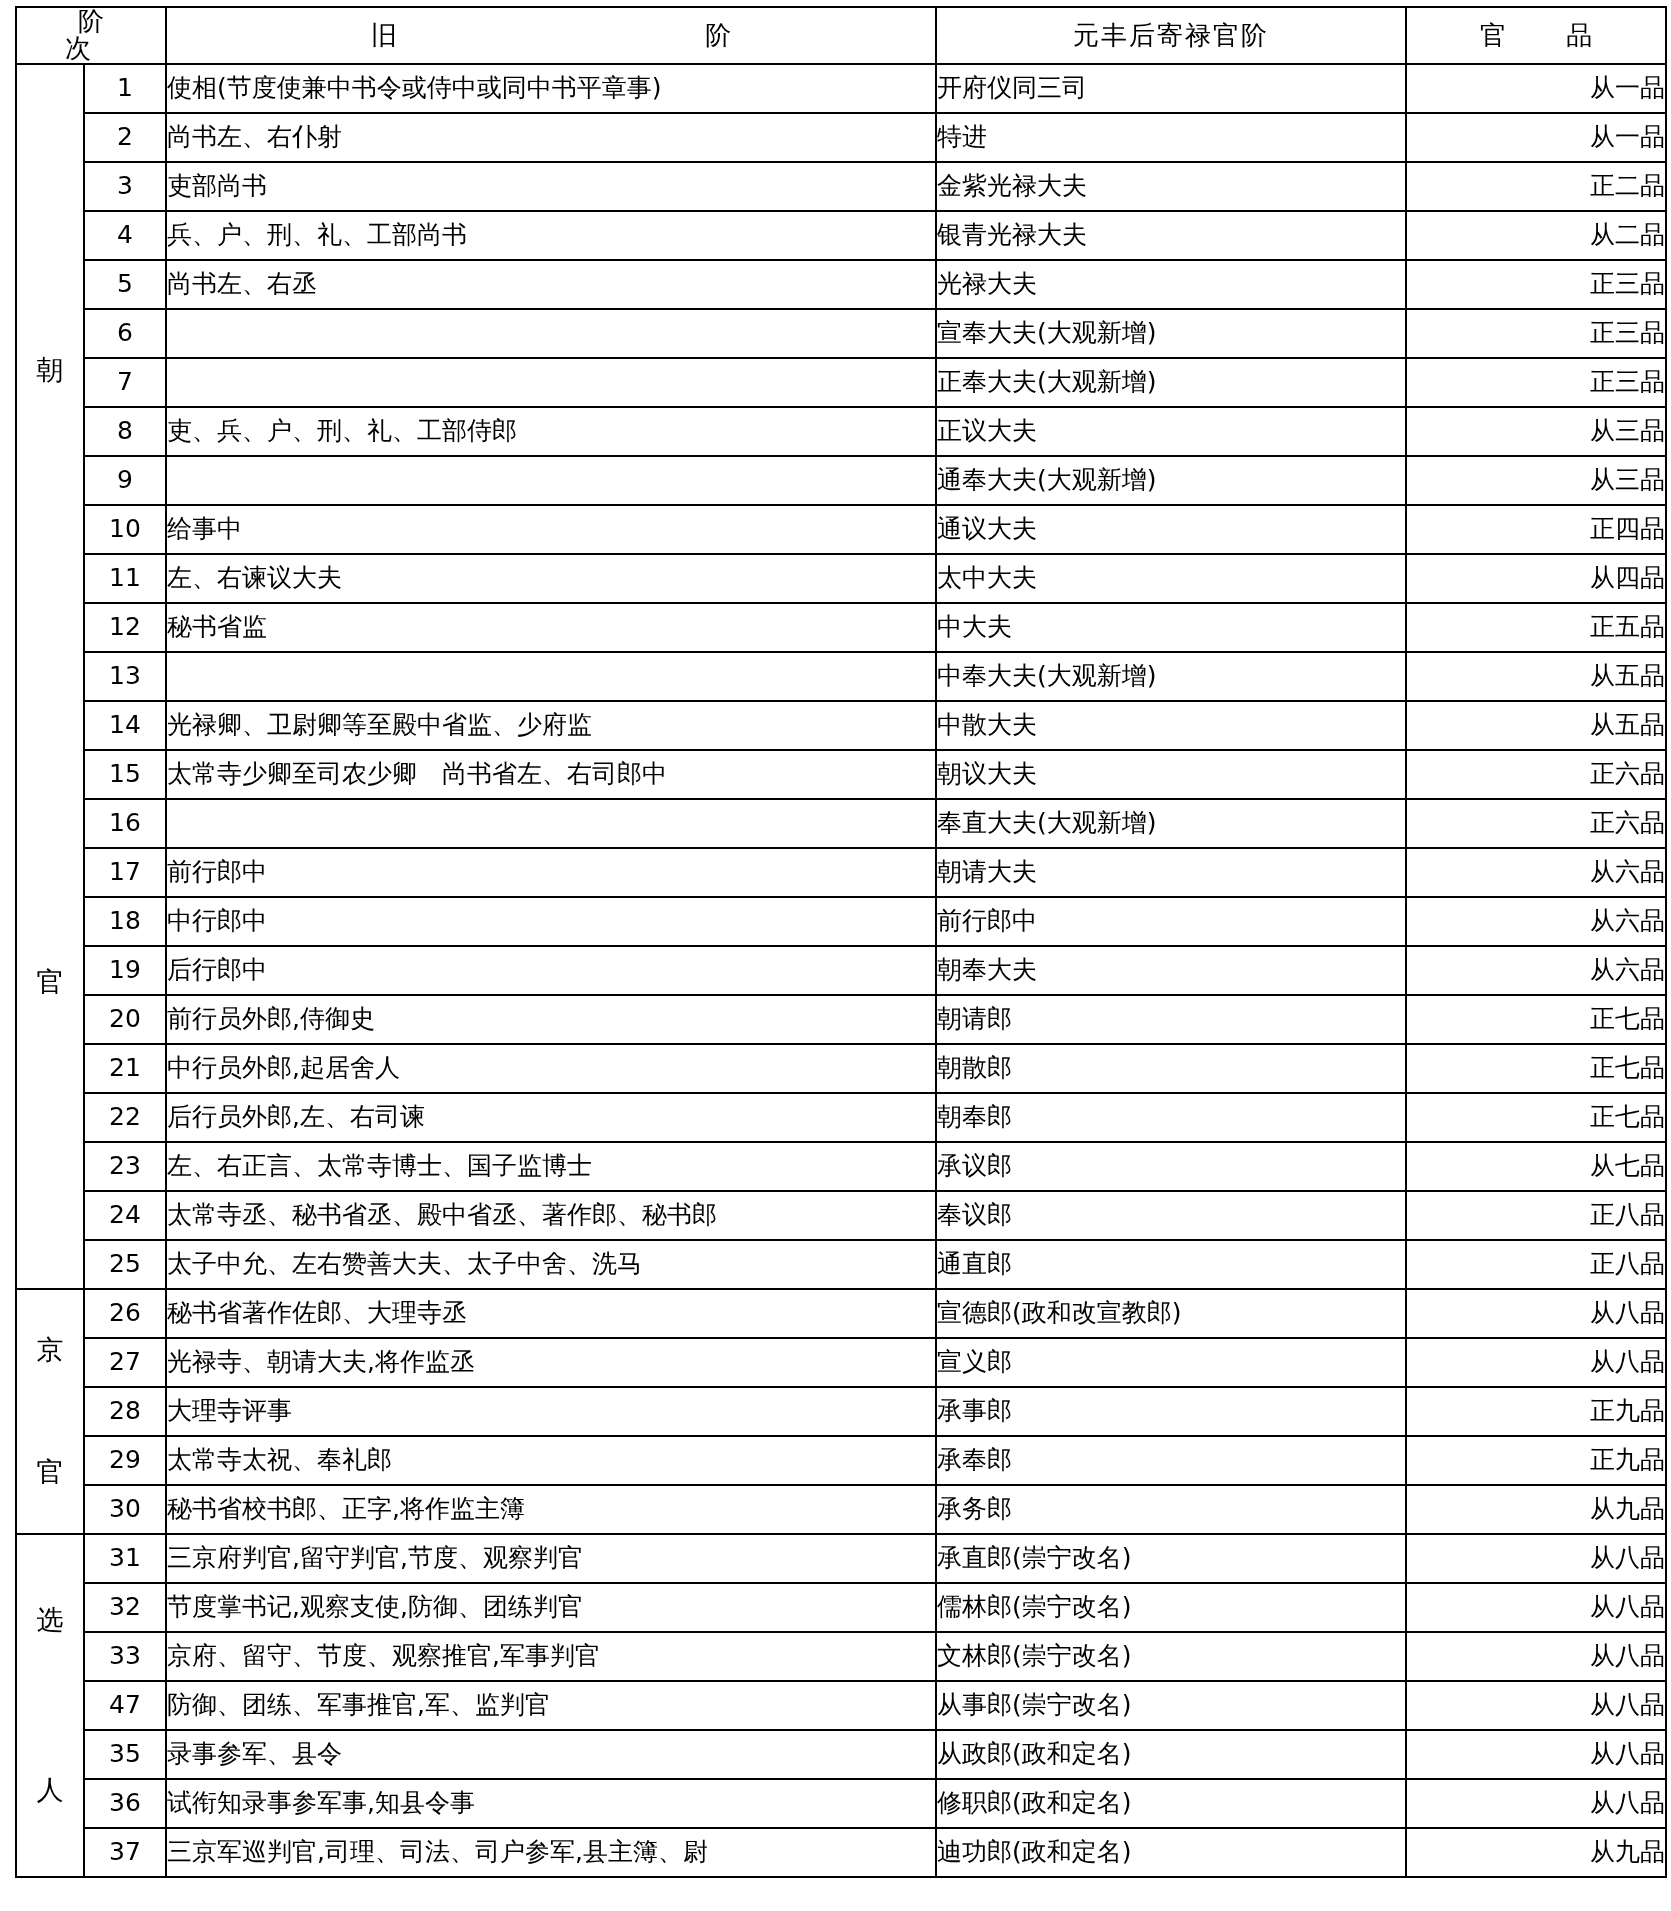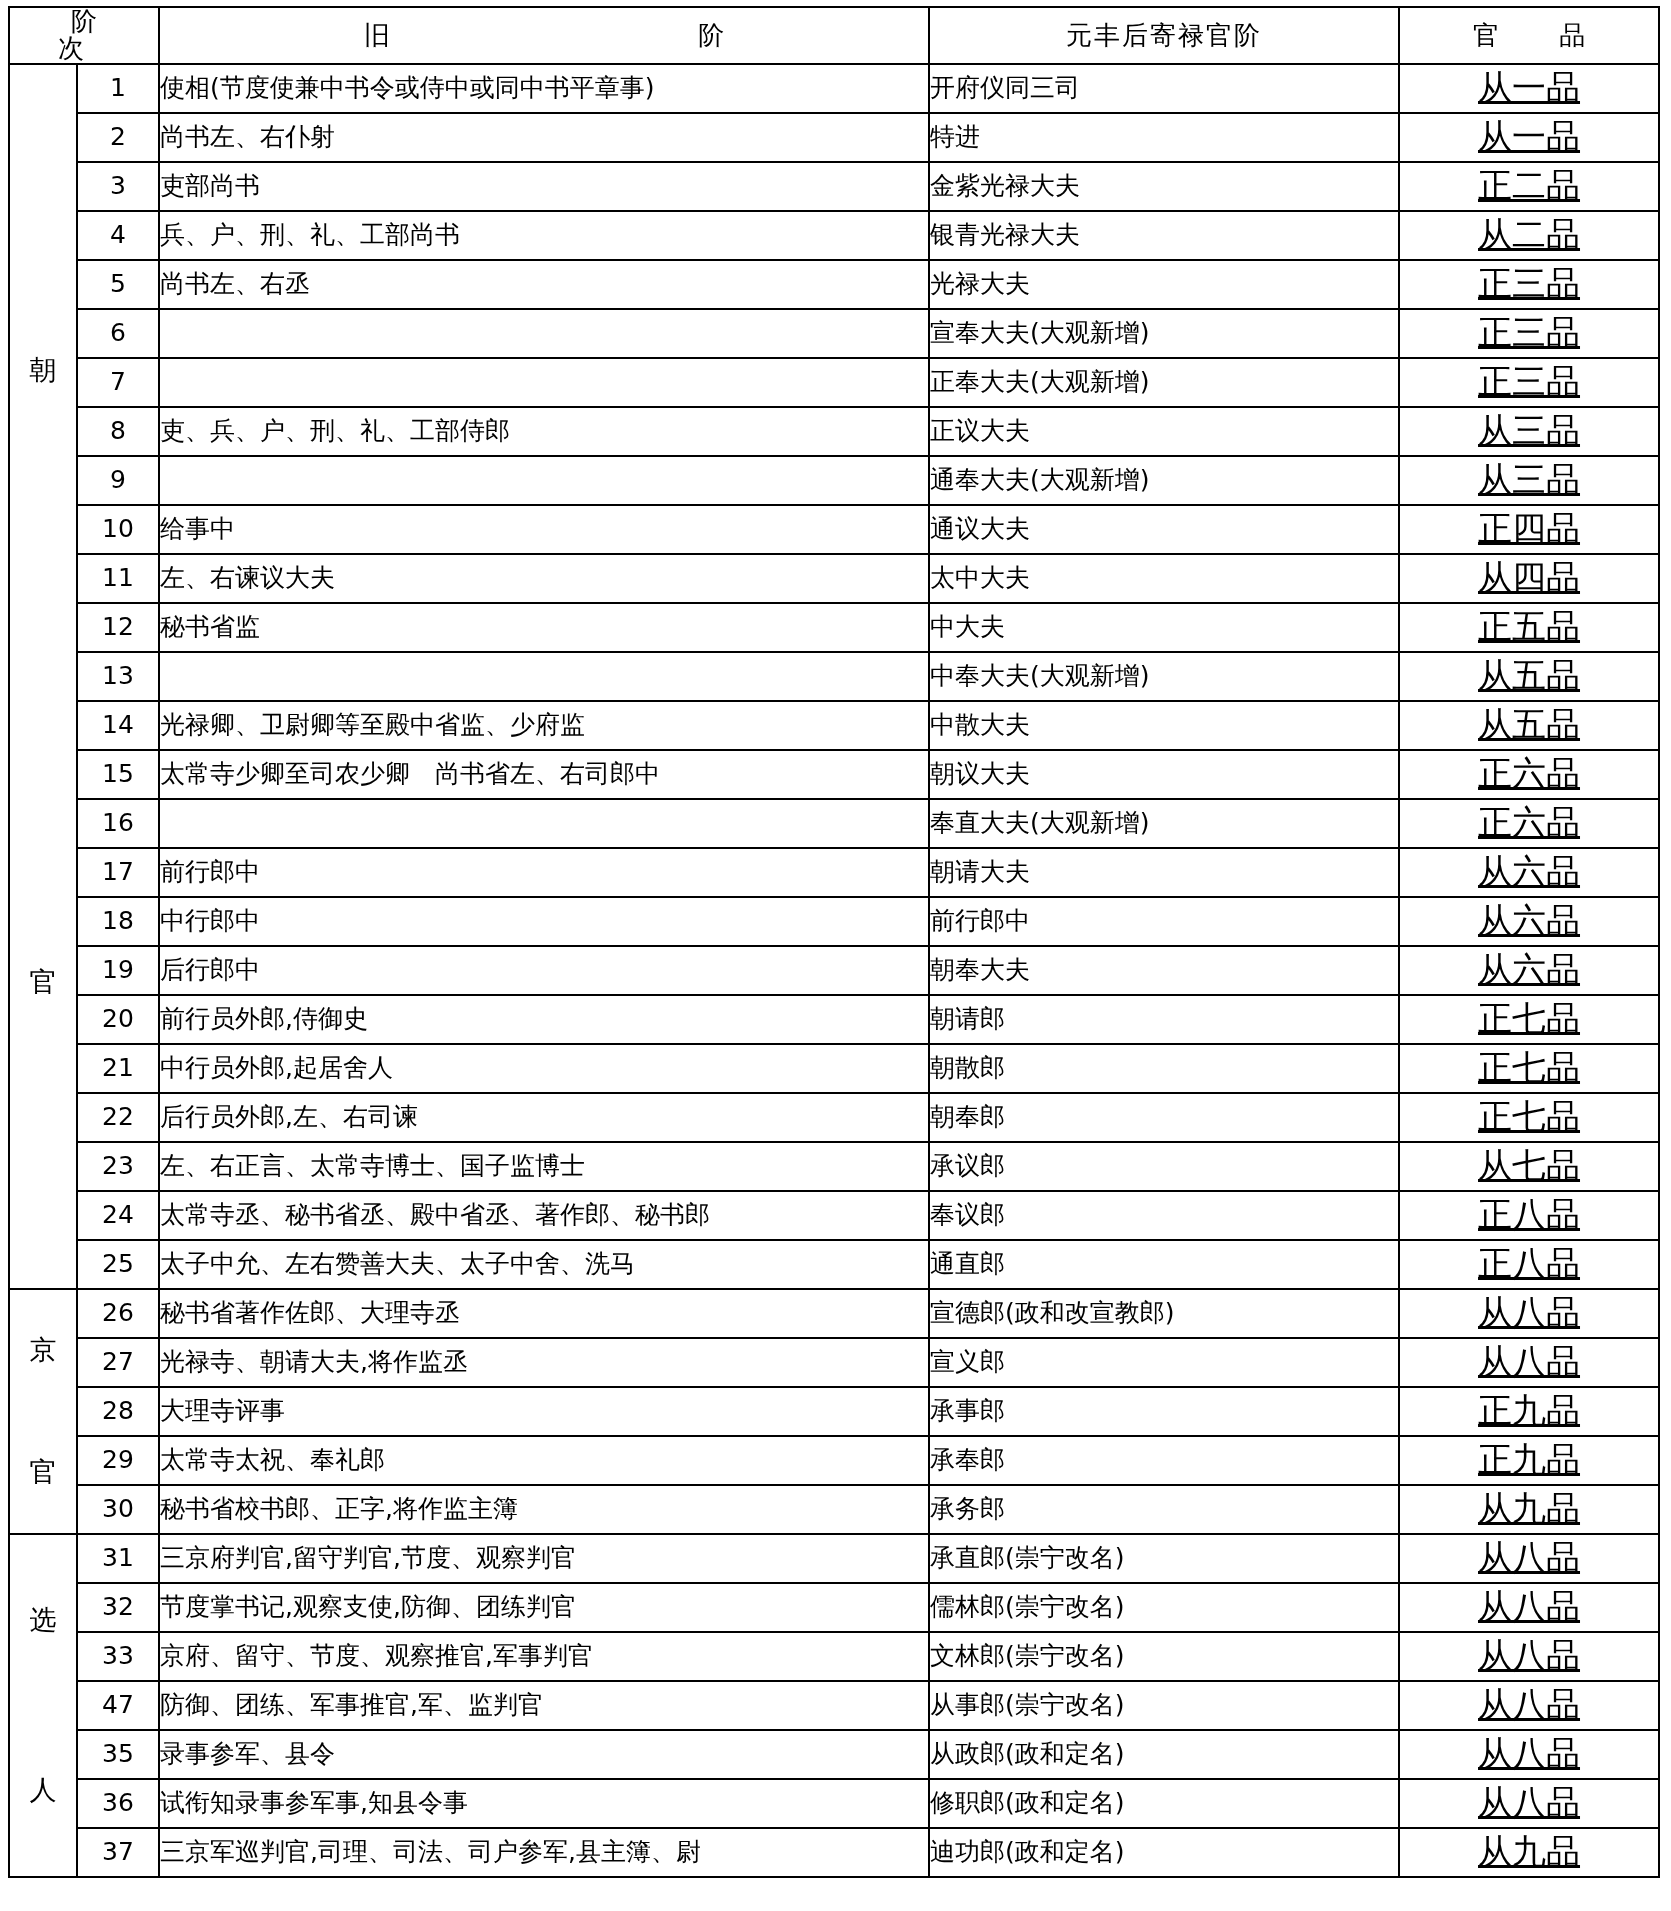--- a/index.html
+++ b/index.html
@@ -8,21 +8,21 @@
     background: #ffffff;
   }
   body {
     width: 1671px;
     font-family: "DejaVu Sans", "Liberation Sans", sans-serif;
     color: #000;
   }
   .page {
     width: 1570px;
     box-sizing: border-box;
-    padding: 6px 10px 8px 8px;
+    padding: 6px 10px 8px 15px;
   }
   table.rank-table {
     border-collapse: collapse;
     width: 1651px;
     table-layout: fixed;
     font-size: 25px;
   }
   table.rank-table td,
   table.rank-table th {
     border: 2px solid #000;
@@ -69,23 +69,22 @@
     border-radius: 18px;
   }
   td.new {
     text-align: left;
     padding-left: 16px;
     font-size: 25px;
     white-space: nowrap;
     border-radius: 11px;
   }
   td.grade {
-    text-align: center;
-    font-size: 34px;
-    text-decoration: underline;
+    text-align: right;
+    font-size: 25px;
   }
   td.group {
     text-align: center;
     font-size: 27px;
     vertical-align: middle;
   }
   .group-stack {
     display: flex;
     flex-direction: column;
     align-items: center;

